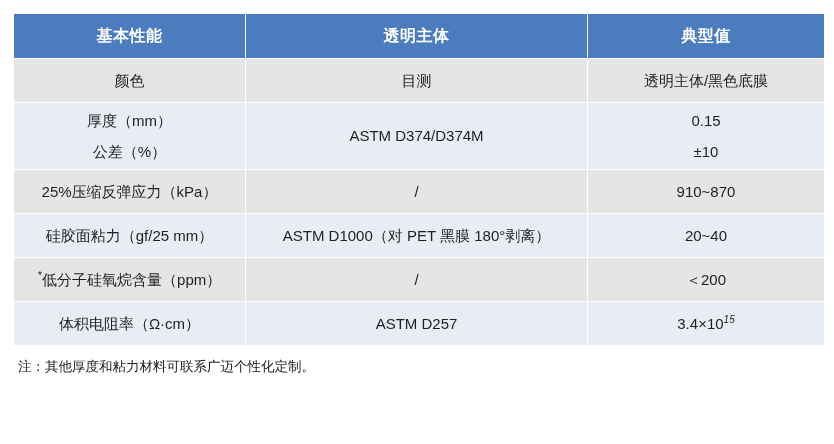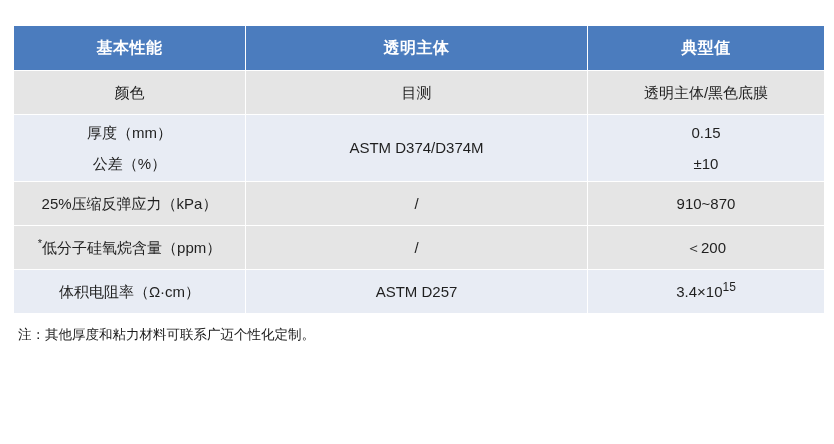--- a/index.html
+++ b/index.html
@@ -12,21 +12,21 @@
     background: #ffffff;
     font-family: "Liberation Sans", "DejaVu Sans", sans-serif;
     color: #1a1a1a;
     overflow: hidden;
   }
   .sheet {
     position: relative;
     width: 834px;
     height: 444px;
     box-sizing: border-box;
-    padding: 25px 12px 0 13px;
+    padding: 13px 12px 0 13px;
   }
   table.spec {
     border-collapse: separate;
     border-spacing: 1px;
     width: 809px;
     table-layout: fixed;
     background: #ffffff;
   }
   col.c1 { width: 231px; }
   col.c2 { width: 341px; }
@@ -62,23 +62,24 @@
   .two-line span { display: block; }
   .two-line span:first-child { margin-bottom: 9px; }
 
   sup.star {
     font-size: 11px;
     vertical-align: super;
     line-height: 0;
     margin-right: 0px;
   }
   sup.exp {
-    font-size: 12px;
+    font-size: 10px;
     vertical-align: super;
     line-height: 0;
+    font-style: italic;
   }
   sub.sb {
     font-size: 10px;
     vertical-align: sub;
     line-height: 0;
   }
 
   .notes {
     margin-top: 9px;
     padding-left: 5px;
@@ -133,20 +134,25 @@
           </span>
         </td>
       </tr>
 
       <tr class="shade-dark">
         <td>25%压缩反弹应力（kPa）</td>
         <td>/</td>
         <td>910~870</td>
       </tr>
 
+      <tr class="shade-light">
+        <td>硅胶面粘力（gf/25 mm）</td>
+        <td class="nowrap">ASTM D1000（对 PET 黑膜 180°剥离）</td>
+        <td>20~40</td>
+      </tr>
 
       <tr class="shade-dark">
         <td><sup class="star">*</sup><span>低分子硅氧烷含量（ppm）</span></td>
         <td>/</td>
         <td>＜200</td>
       </tr>
 
       <tr class="shade-light">
         <td>体积电阻率（Ω·cm）</td>
         <td>ASTM D257</td>

